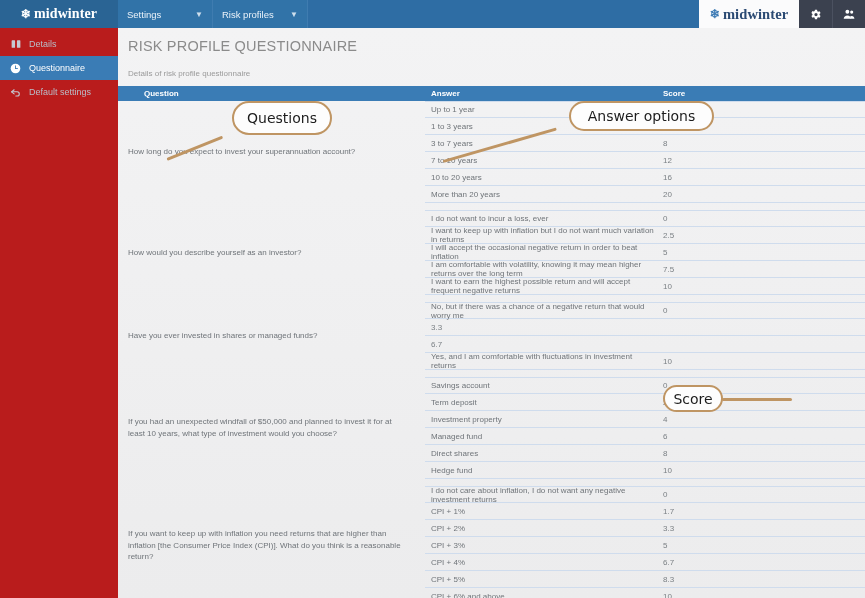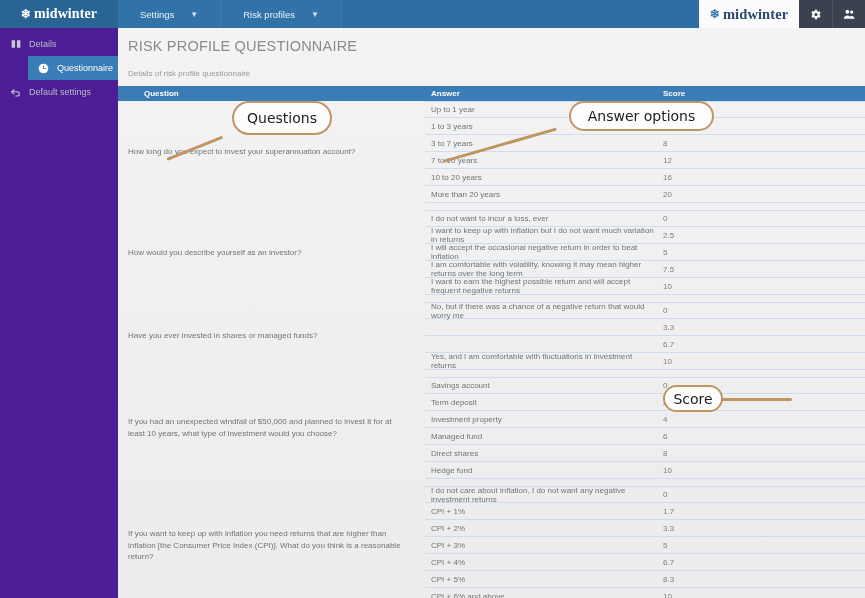--- a/index.html
+++ b/index.html
@@ -21,21 +21,21 @@
     justify-content: center; color: #fff;
   }
   .brand-wordmark {
     font-family: "Liberation Serif", serif;
     font-size: 14px; font-weight: 700; letter-spacing: .1px;
     display: flex; align-items: center; gap: 3px; color: #ffffff;
   }
   .snowflake { font-size: 12px; line-height: 1; }
   .navitem {
     display: flex; align-items: center; justify-content: space-between;
-    color: #eaf2f9; font-size: 9.5px; padding: 0 22px;
+    color: #eaf2f9; font-size: 9.5px; padding: 0 9px;
     border-right: 1px solid #3f7cb0; min-width: 95px; height: 28px;
     background: #3173a8; cursor: pointer;
   }
   .navitem:first-of-type { border-left: 1px solid #3f7cb0; }
   .navitem .caret { font-size: 8px; opacity: .85; margin-left: 16px; }
   .topbar-spacer { flex: 1 1 auto; background: #2e6da4; }
   .brand-right {
     width: 100px; background: #fbfbfc; display: flex; align-items: center;
     justify-content: center;
   }
@@ -44,28 +44,28 @@
   .topicon {
     width: 33px; background: #3b414f; display: flex; align-items: center;
     justify-content: center; color: #fff; cursor: pointer;
   }
   .topicon + .topicon { border-left: 1px solid #4b5160; }
   .topicon svg { display: block; }
 
   
   .sidebar {
     position: absolute; top: 28px; left: 0; width: 118px; height: 570px;
-    background: #4c1d95; padding-top: 4px;
+    background: #b91c1c; padding-top: 4px;
   }
   .side-item {
     display: flex; align-items: center; gap: 8px;
     height: 24px; padding: 0 10px; color: #b9bec8;
     font-size: 9px; cursor: pointer;
   }
-  .side-item.active { background: #3a7cb5; color: #ffffff; margin-left: 28px; }
+  .side-item.active { background: #3a7cb5; color: #ffffff; }
   .side-ico { width: 11px; display:flex; align-items:center; justify-content:center; }
   .side-ico svg { display: block; }
 
   
   .main {
     position: absolute; top: 28px; left: 118px; width: 747px; height: 570px;
     background: linear-gradient(180deg,#f3f3f4 0%, #ececed 100%);
     overflow: hidden;
   }
   .page-head { padding: 10px 0 8px 10px; }
@@ -86,21 +86,21 @@
   .qgroup { display: flex; position: relative; }
   .qgroup + .qgroup { margin-top: 7px; }
   .qcell {
     width: 307px; padding: 0 16px 0 10px;
     display: flex; align-items: center;
     font-size: 8px; color: #6f7479; line-height: 1.45;
   }
   .answers { width: 440px; }
   .arow {
     display: flex; align-items: center; height: 17px;
-    border-bottom: 1px solid #cfdced; font-size: 8px; color: #6f7479; justify-content: flex-end;
+    border-bottom: 1px solid #cfdced; font-size: 8px; color: #6f7479;
   }
   .arow:first-child { border-top: 1px solid #cfdced; }
   .arow .atext { width: 232px; padding-left: 6px; }
   .arow .ascore { width: 208px; padding-left: 6px; color: #7b8085; }
 
   
   .callout {
     position: absolute; border: 2.5px solid #bf9563; background: #fdfdfd;
     border-radius: 22px; color: #1d1d1d; display: flex; align-items: center;
     justify-content: center; font-size: 14px; z-index: 30;

